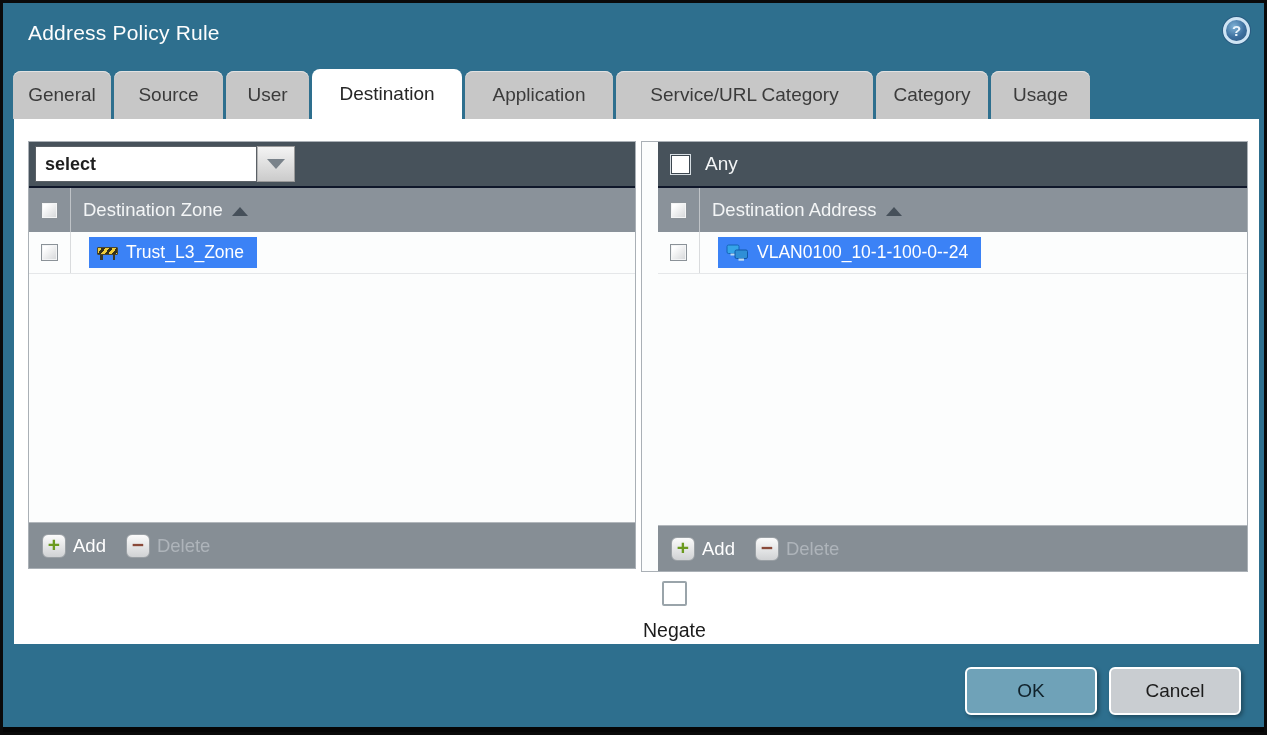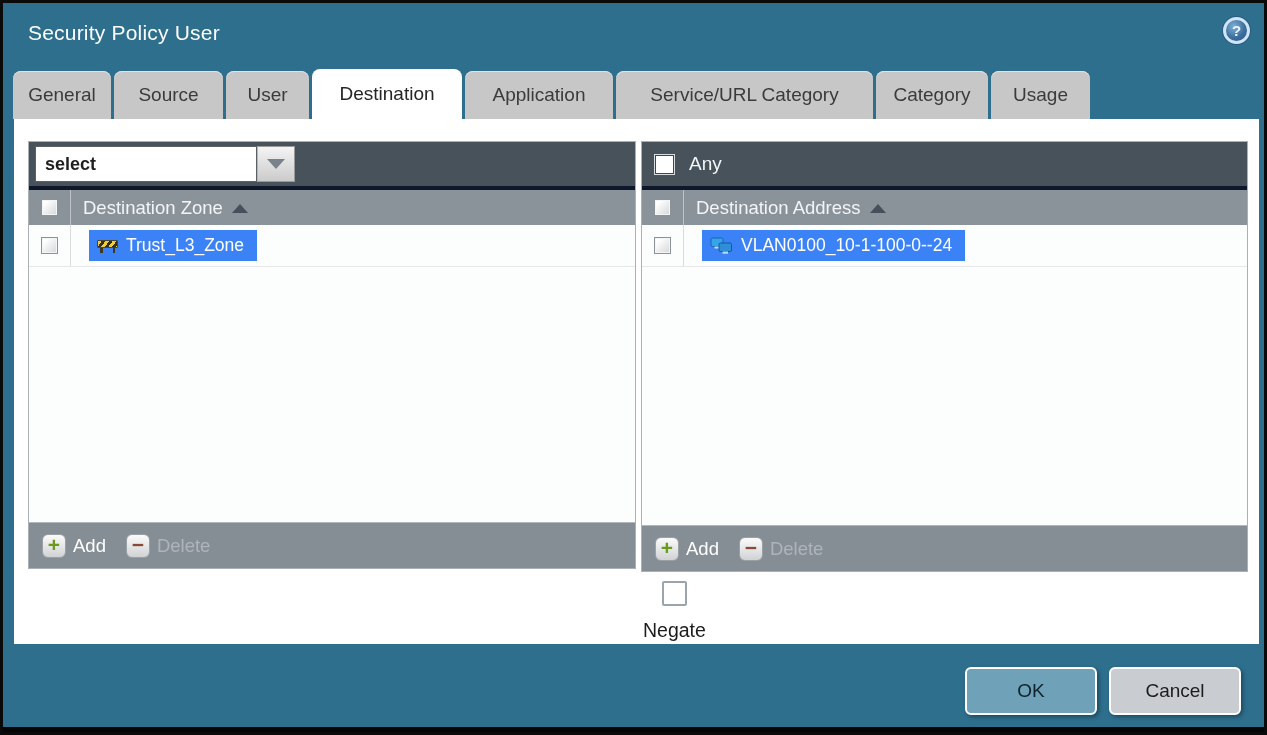--- a/index.html
+++ b/index.html
@@ -29,33 +29,33 @@
     box-shadow:inset 0 1px 0 #e2e2e2; }
   .tab.active { background:#ffffff; color:#262626; height:50px; margin-top:-2px; z-index:5;
     box-shadow:none; }
 
   
   .content { position:absolute; left:11px; top:116px; width:1245px; height:525px; background:#ffffff; z-index:2; }
 
   
   .panel { position:absolute; display:flex; flex-direction:column; border:1px solid #aab0b6; background:#fcfdfd; }
   .panel-left  { left:14px;  top:22px; width:608px; height:428px; }
-  .panel-right { left:627px; top:22px; width:607px; height:431px; }
+  .panel-right { left:627px; top:22px; width:607px; height:431px;padding-left:16px; }
 
   .panel-toolbar { height:44px; background:#47525B; display:flex; align-items:center; padding:0 6px; flex:0 0 auto; }
 
   .combo { display:flex; height:36px; cursor:pointer;font-weight:bold; }
   .combo-input { width:222px; background:#fff; border:1px solid #5a6066; font-size:18px; color:#1f1f1f;
     display:flex; align-items:center; padding-left:9px; }
   .combo-btn { width:38px; background:linear-gradient(#f4f4f4,#cbcbcb); border:1px solid #9a9a9a; border-left:1px solid #b5b5b5;
     display:flex; align-items:center; justify-content:center; }
   .combo-tri { width:0; height:0; border-left:9px solid transparent; border-right:9px solid transparent; border-top:10px solid #79828a; }
 
-  .col-header { height:39px; background:#8A929A; display:flex; align-items:center; flex:0 0 auto;
-    border-top:4px solid #0f172a; color:#f3f5f6; font-size:18.5px; }
+  .col-header { height:46px; background:#8A929A; display:flex; align-items:center; flex:0 0 auto;
+    border-top:2px solid #0f172a; color:#f3f5f6; font-size:18.5px; }
   .cb-cell { width:42px; align-self:stretch; display:flex; align-items:center; justify-content:center;
     border-right:1px solid rgba(255,255,255,0.45); flex:0 0 auto; }
   .hdr-label { display:flex; align-items:center; padding-left:12px; }
   .sort-up { width:0; height:0; border-left:8px solid transparent; border-right:8px solid transparent;
     border-bottom:9px solid #46505a; margin-left:9px; margin-top:2px; }
 
   .cb { width:17px; height:17px; background:linear-gradient(135deg,#ffffff 20%,#d4d6d8 100%);
     border:1px solid #8b9298; box-shadow:inset 0 0 0 1px #f4f5f6; cursor:pointer; }
   .cb-any { width:21px; height:21px; background:#ffffff; border:1px solid #d7dee3; box-shadow:0 0 0 1px #3c464f inset; cursor:pointer; }
 
@@ -96,21 +96,21 @@
   .btn-ok { left:962px; top:664px; background:#6FA2B8; }
   .btn-cancel { left:1106px; top:664px; background:#C9CDD1; color:#1c1c1c; }
 
   .bottom-edge { position:absolute; left:0; right:0; bottom:0; height:5px; background:#050505; }
 </style>
 </head>
 <body>
 
 <div class="screen">
 
-  <div class="title">Security Policy User</div>
+  <div class="title">Address Policy Rule</div>
   <div class="help">?</div>
 
   <div class="tabs">
     <div class="tab" style="width:98px">General</div>
     <div class="tab" style="width:109px">Source</div>
     <div class="tab" style="width:83px">User</div>
     <div class="tab active" style="width:150px">Destination</div>
     <div class="tab" style="width:148px">Application</div>
     <div class="tab" style="width:257px">Service/URL Category</div>
     <div class="tab" style="width:112px">Category</div>

